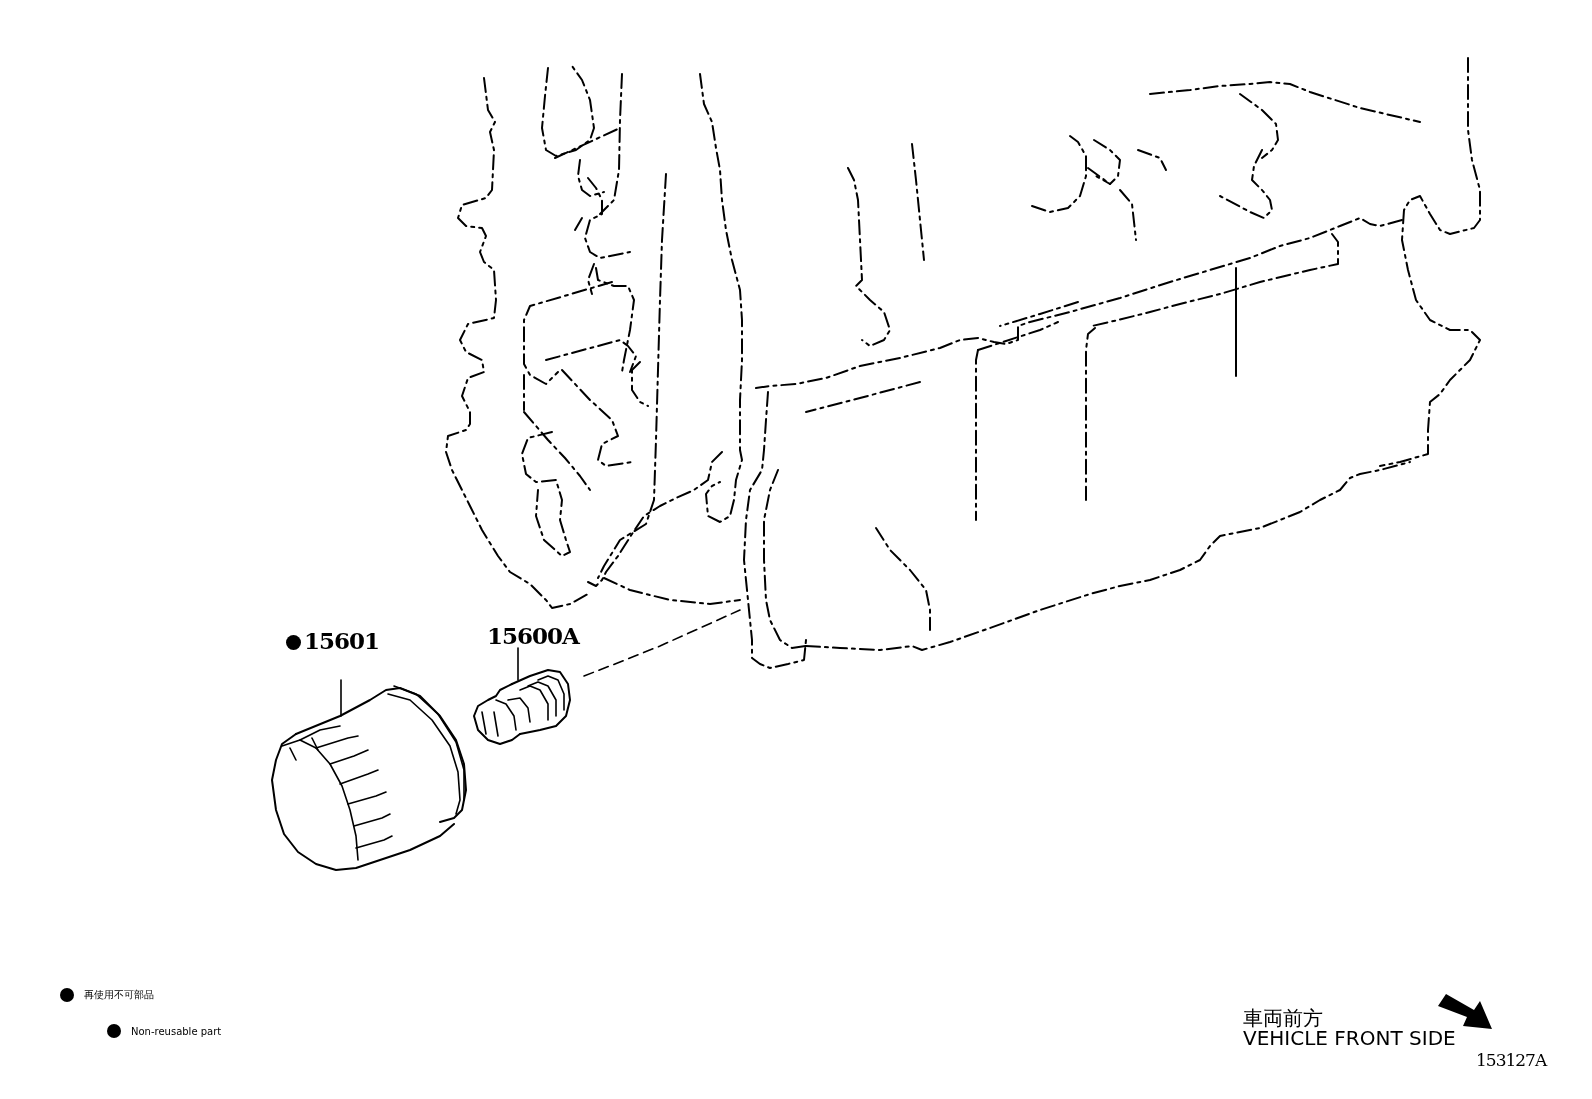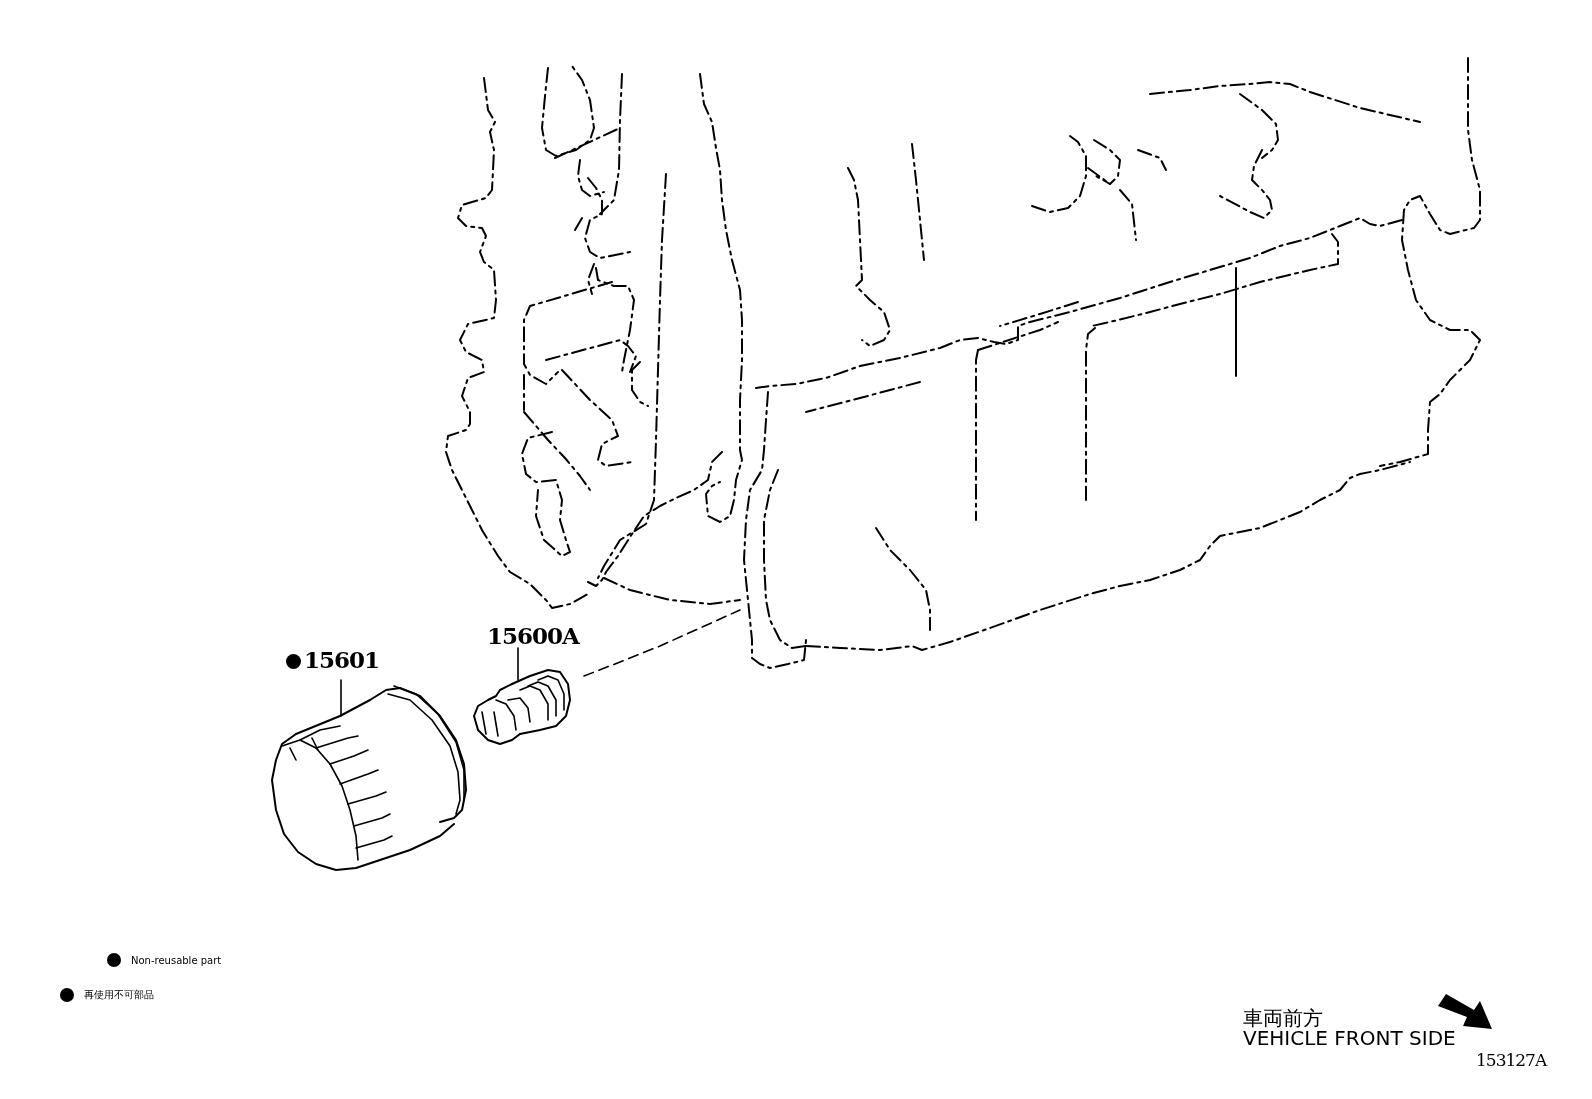--- a/index.html
+++ b/index.html
@@ -104,32 +104,32 @@
       <path class="ln thin" d="M356,848 L384,840 L392,836"></path>
       <path class="ln thin" d="M290,748 L296,760"></path>
       <path class="ln thin" d="M312,738 L318,750"></path>
     </g>
 
     <g>
       <polygon points="1438,1006 1446,994 1474,1010 1480,1001 1492,1029 1463,1026 1467,1017" fill="#000"></polygon>
     </g>
   </svg>
 
-  <div class="part-label" style="left:286px; top:646px;">
+  <div class="part-label" style="left:286px; top:627px;">
     <span class="legend-dot-inline"></span><span>15601</span>
   </div>
   <div class="part-label" style="left:487px; top:622px;">
     <span>15600A</span>
   </div>
 
   <div class="legend-row" style="top:988px;">
     <span class="legend-dot"></span>
     <span>再使用不可部品</span>
   </div>
-  <div class="legend-row" style="top:953px;padding-left:47px;">
+  <div class="legend-row" style="top:1024px;padding-left:47px;">
     <span class="legend-dot"></span>
     <span>Non-reusable part</span>
   </div>
 
   <div class="front-block">
     <div>車両前方</div>
     <div>VEHICLE FRONT SIDE</div>
   </div>
 
   <div class="fig-id">153127A</div>

